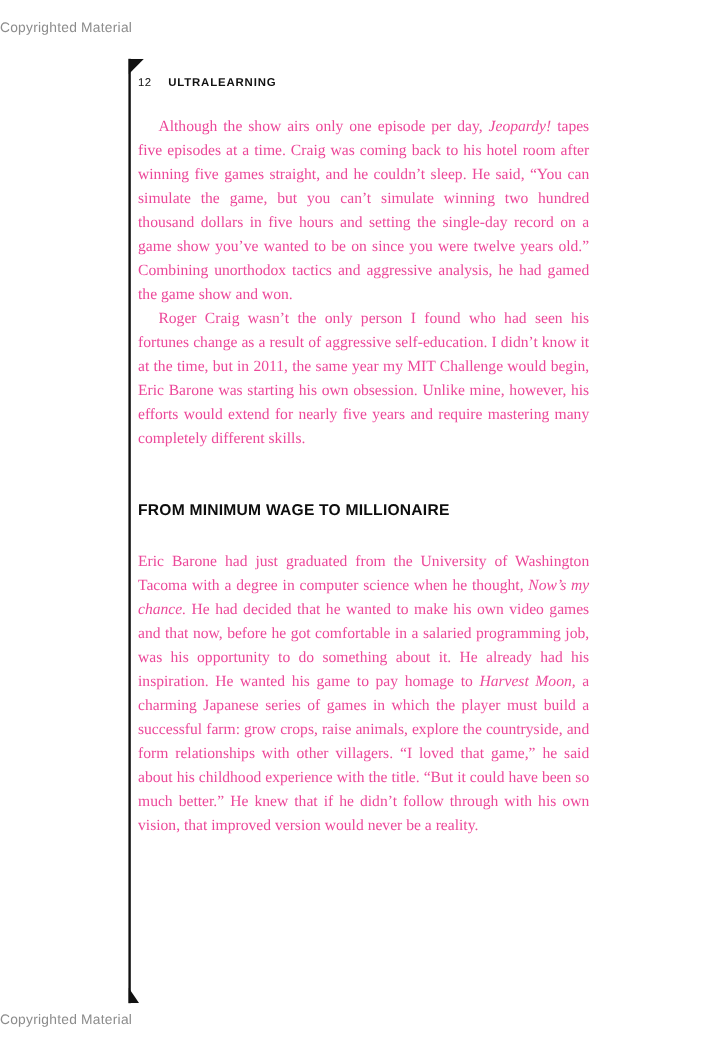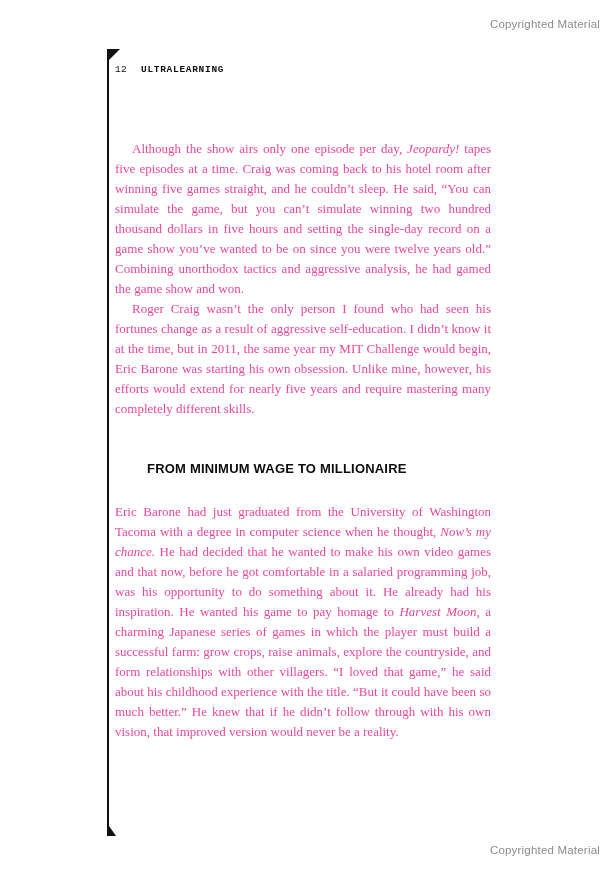--- a/index.html
+++ b/index.html
@@ -37,39 +37,39 @@
     top: 823px;
     width: 9px;
     height: 13px;
     background: #111111;
     clip-path: polygon(0 0, 0 100%, 100% 100%);
   }
   .copyright {
     position: absolute;
     left: 0;
     width: 100%;
-    text-align: right;
+    text-align: left;
     font-family: "Liberation Sans", sans-serif;
     font-size: 11.5px;
     letter-spacing: 0.2px;
     color: #8c8c8c;
   }
   .copyright.top { top: 18px; }
   .copyright.bottom { bottom: 15px; }
   .content {
     position: absolute;
     left: 115px;
     top: 64px;
     width: 376px;
   }
   .page-header {
-    font-family: Liberation Mono, monospace;
+    font-family: Liberation Sans, sans-serif;
     font-size: 9.5px;
     color: #111111;
-    margin-bottom: 64px;
+    margin-bottom: 20px;
   }
   .page-num {
     font-weight: 400;
     margin-right: 14px;
     letter-spacing: 0.3px;
   }
   .running-head {
     font-weight: 700;
     letter-spacing: 0.7px;
   }
@@ -82,21 +82,20 @@
   }
   p.body.indent { text-indent: 17px; }
   .section-heading {
     font-family: "Liberation Sans", sans-serif;
     font-weight: 700;
     font-size: 13px;
     letter-spacing: 0.2px;
     color: #0d0d0d;
     margin-top: 42px;
     margin-bottom: 26px;
-    margin-left: 32px;
   }
   i { font-style: italic; }
 </style>
 </head>
 <body>
 
 <div class="page">
 
   <div class="edge-line"></div>
   <div class="edge-corner-top"></div>

